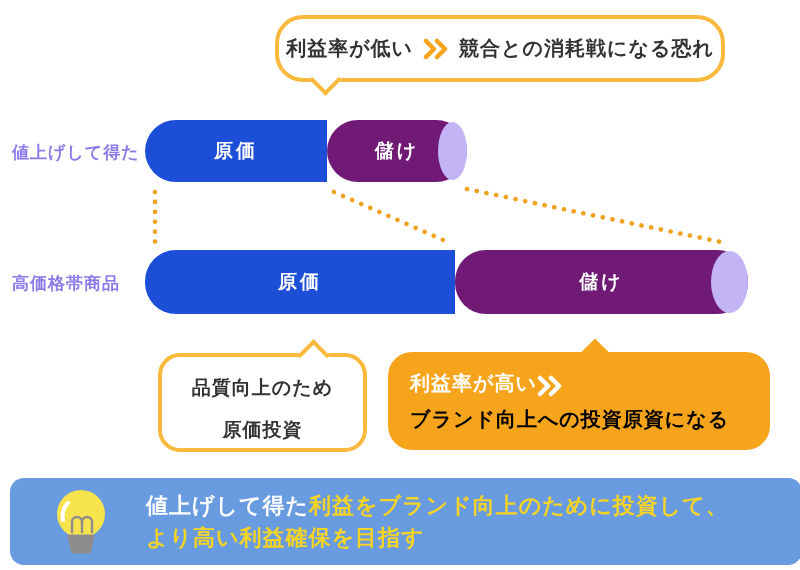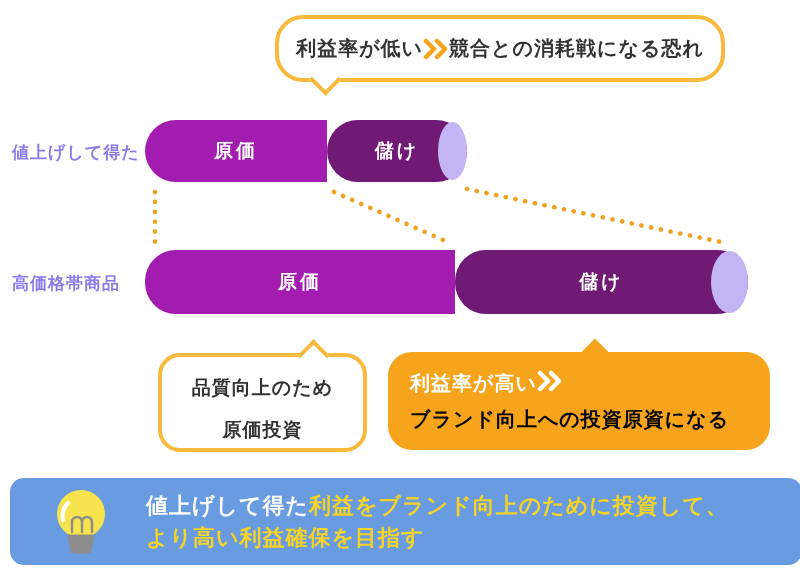--- a/index.html
+++ b/index.html
@@ -10,38 +10,38 @@
   
   .bubble{
     position:absolute;box-sizing:border-box;border-radius:28px;
     display:flex;align-items:center;justify-content:center;
   }
   .bubble.outlined{background:#fff;border:4px solid #F8B93C;}
   .tail{position:absolute;width:19px;height:19px;background:#fff;transform:rotate(45deg);}
   .tail.down{bottom:-13px;border-right:4px solid #F8B93C;border-bottom:4px solid #F8B93C;}
   .tail.up{top:-13px;border-left:4px solid #F8B93C;border-top:4px solid #F8B93C;}
   .tail.solid{background:#F5A41C;border:none;width:22px;height:22px;top:-9px;}
-  #top-bubble{left:275px;top:15px;width:450px;height:67px;white-space:nowrap;}
+  #top-bubble{left:275px;top:15px;width:450px;height:67px;gap:10px;white-space:nowrap;}
   #top-bubble .txt{font-size:20px;font-weight:700;color:#333;letter-spacing:1px;}
   #left-bubble{left:158px;top:353px;width:209px;height:99px;flex-direction:column;border-radius:22px;}
   #left-bubble .txt{font-size:19px;font-weight:700;color:#333;letter-spacing:1px;line-height:30px;margin-top:12px;}
   #right-bubble{left:388px;top:352px;width:382px;height:98px;background:#F5A41C;border-radius:24px;
     flex-direction:column;align-items:flex-start;justify-content:center;padding-left:22px;gap:9px;}
-  #right-bubble .l1{font-size:20px;font-weight:700;color:#fff;letter-spacing:1px;display:flex;align-items:flex-start;white-space:nowrap;}
+  #right-bubble .l1{font-size:20px;font-weight:700;color:#fff;letter-spacing:1px;display:flex;align-items:flex-end;white-space:nowrap;}
   #right-bubble .l2{font-size:20px;font-weight:700;color:#000000;letter-spacing:1px;white-space:nowrap;}
   
   .row-label{position:absolute;font-size:17px;font-weight:700;color:#8A7BE8;letter-spacing:1px;white-space:nowrap;}
   #label-1{left:12px;top:141px;}
   #label-2{left:12px;top:272px;}
   .bar{position:absolute;left:145px;display:flex;}
   #bar-1{top:120px;height:62px;}
   #bar-2{top:250px;height:64px;}
   .seg{display:flex;align-items:center;justify-content:center;height:100%;box-sizing:border-box;}
   .seg .txt{color:#fff;font-size:19px;font-weight:700;letter-spacing:3px;white-space:nowrap;}
-  .seg.cost{background:#a21caf;border-radius:31px 0 0 31px;}
+  .seg.cost{background:#1d4ed8;border-radius:31px 0 0 31px;}
   .seg.profit{background:#701a75;border-radius:31px;position:relative;}
   .cap{position:absolute;background:#C3B4F6;border-radius:50%;top:50%;transform:translateY(-50%);}
   #bar-1 .cap{right:0px;width:29px;height:58px;}
   #bar-2 .cap{right:0px;width:37px;height:62px;}
   
   #dots-overlay{position:absolute;left:0;top:0;pointer-events:none;}
   
   #banner{
     position:absolute;left:10px;top:478px;width:780px;height:87px;background:#689BDF;border-radius:14px;
     display:flex;align-items:center;padding-left:12px;

